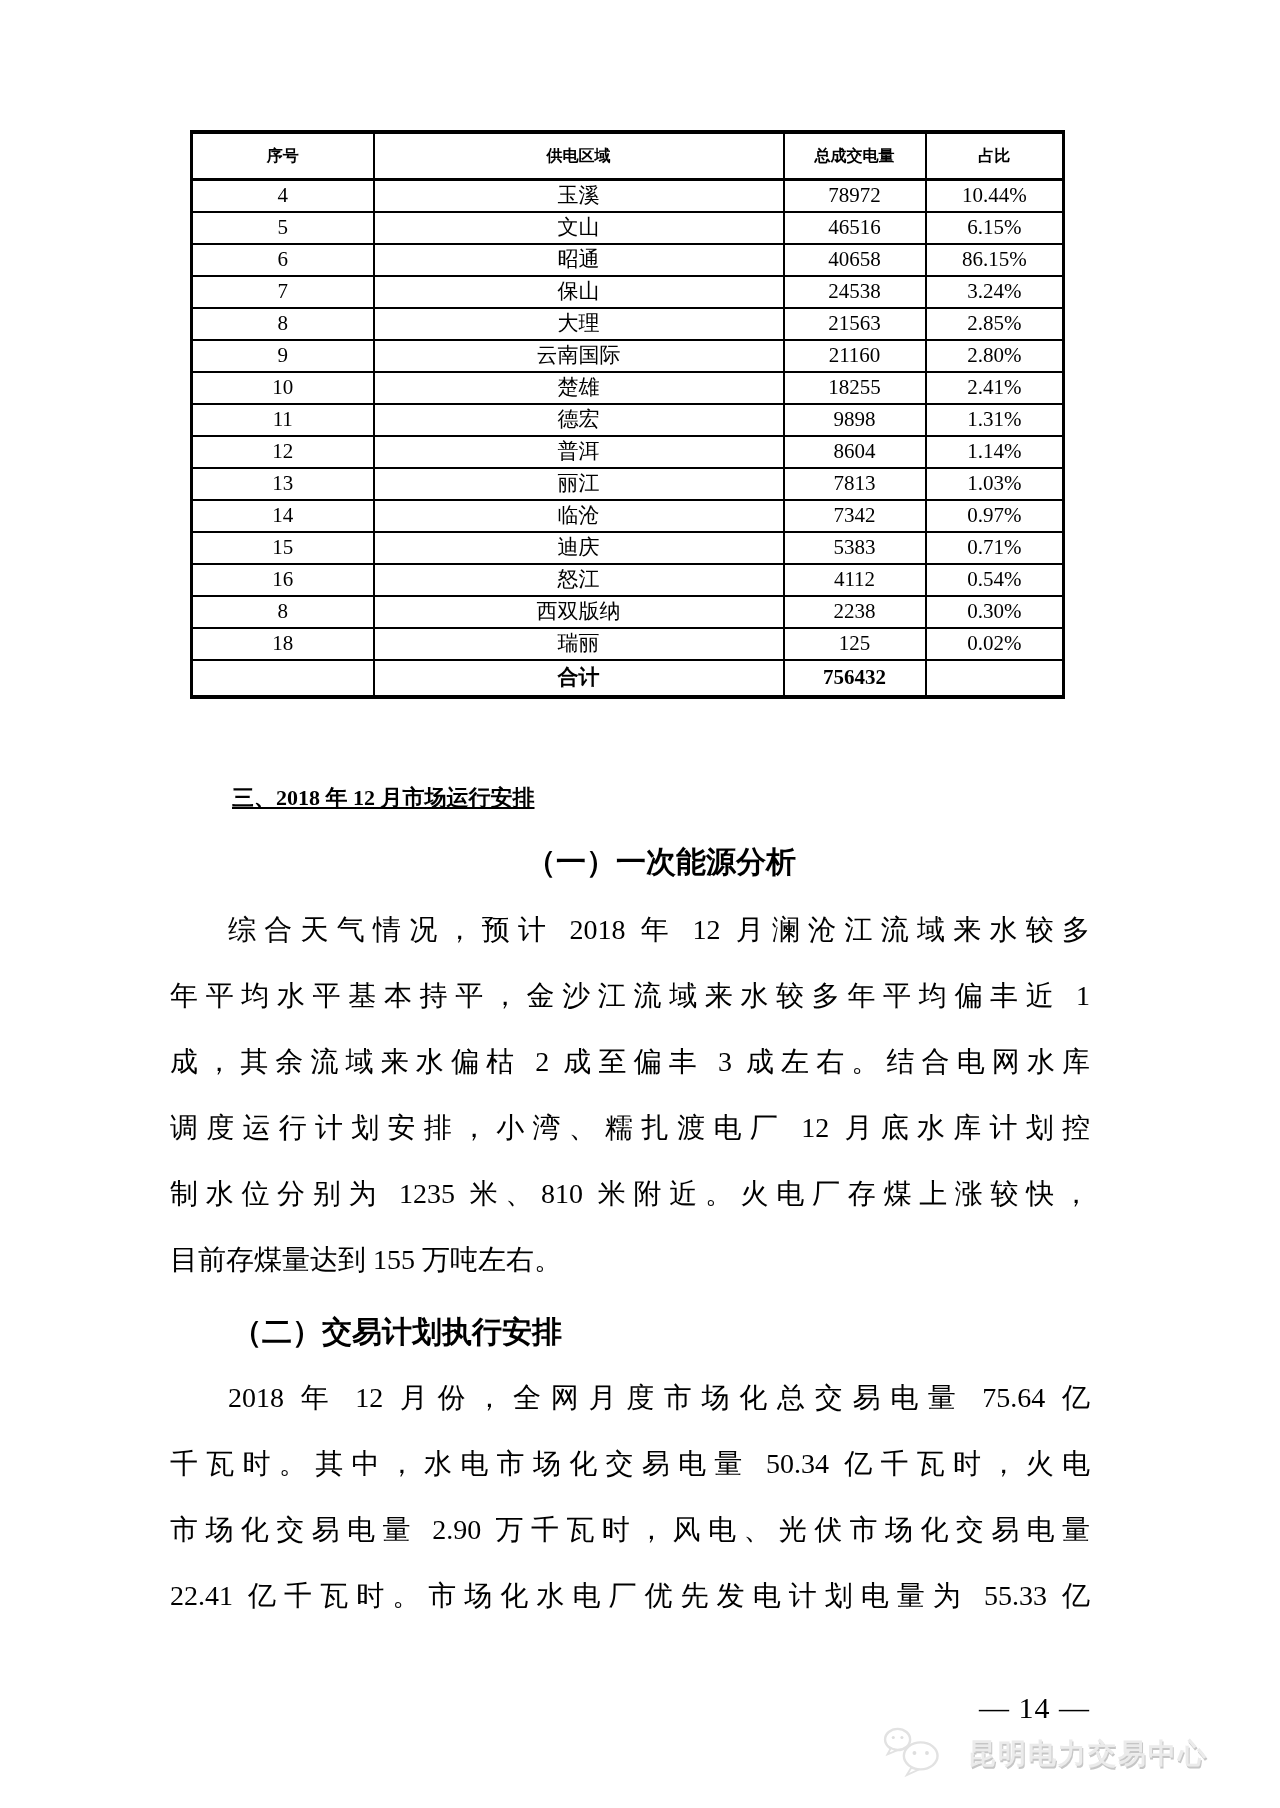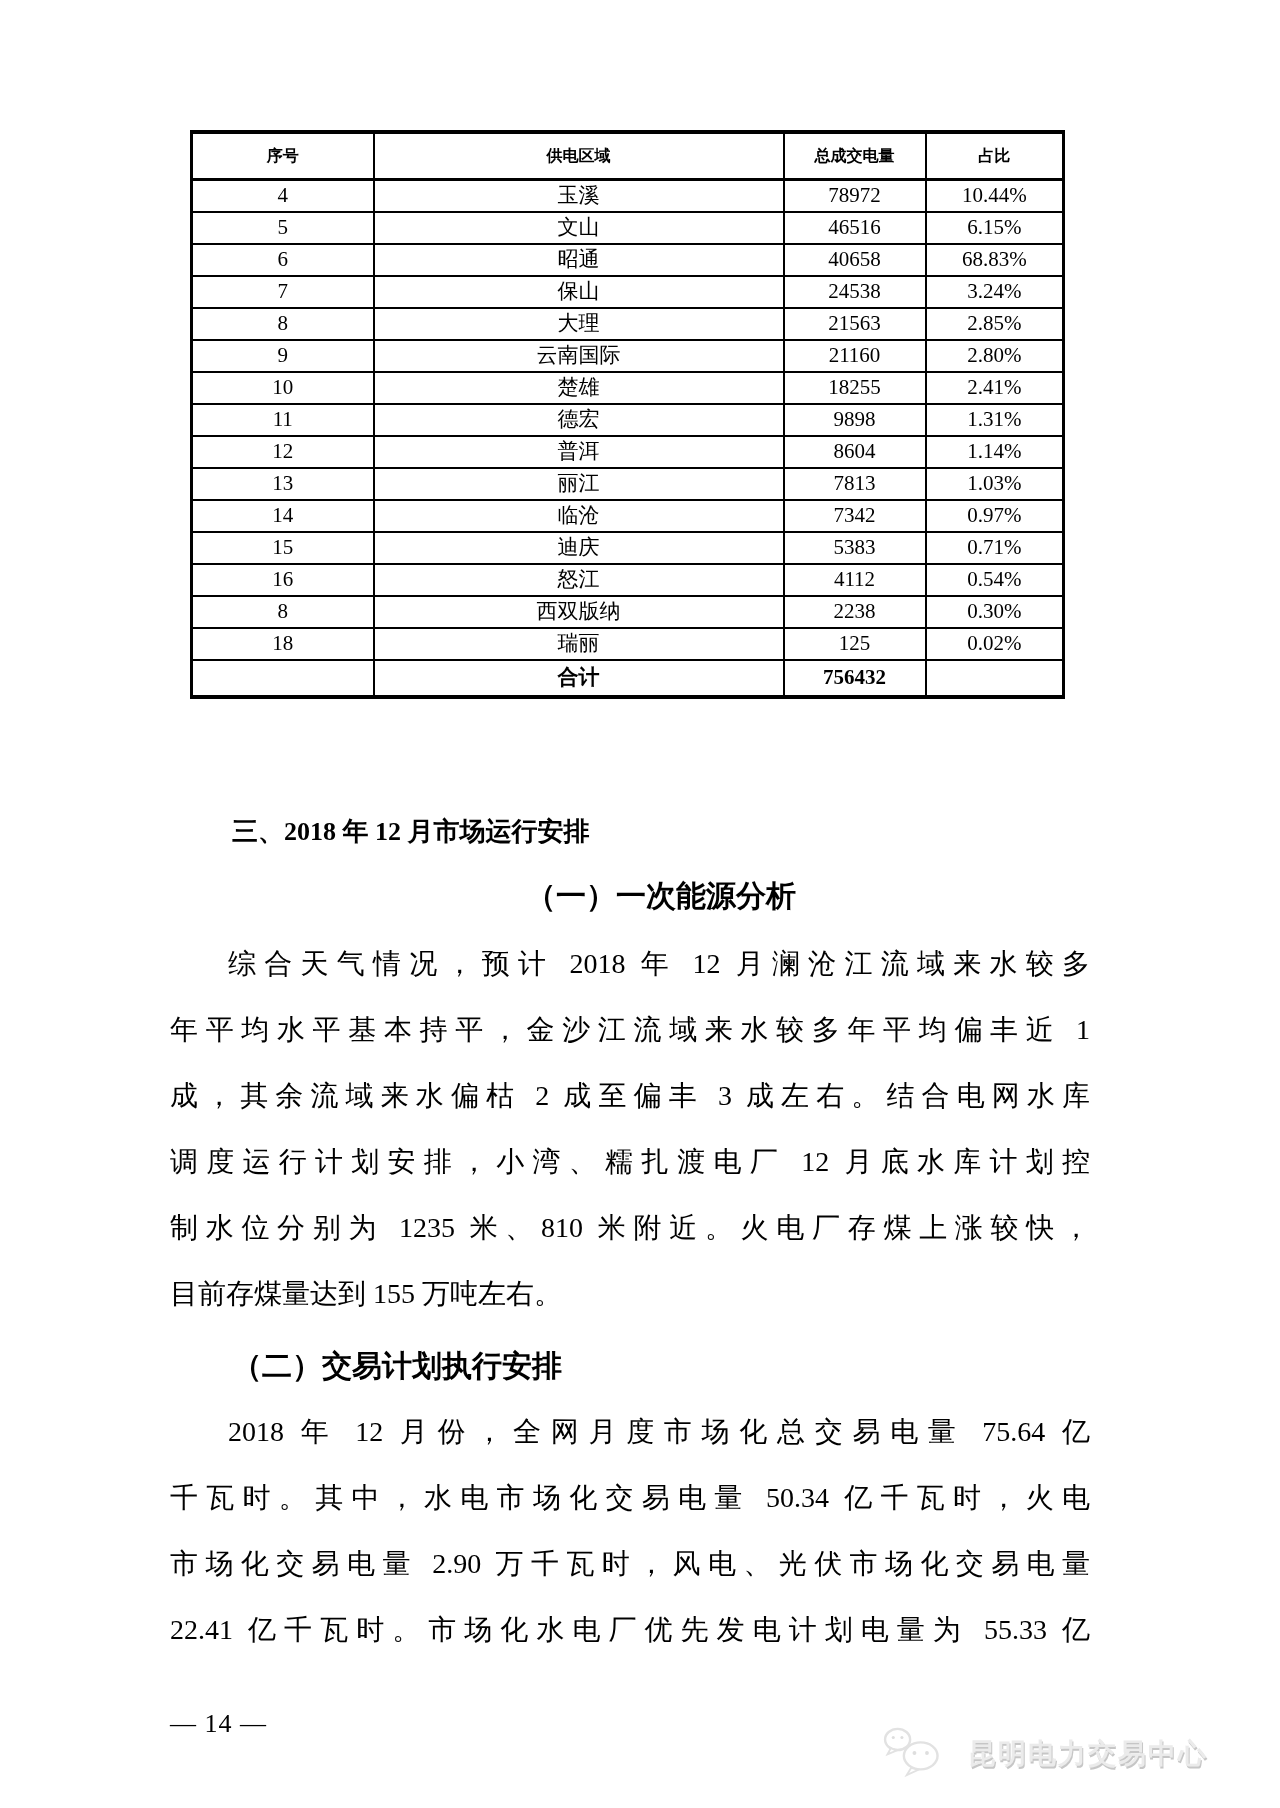--- a/index.html
+++ b/index.html
@@ -31,45 +31,46 @@
     line-height: 1.1;
     overflow: hidden;
   }
   table.data-table { border: 3px solid #000; border-top-width: 4px; border-bottom-width: 4px; }
   table.data-table th { height: 44px; font-weight: bold; font-size: 16px; border-bottom-width: 3px; }
   table.data-table td { height: 30px; }
   table.data-table tr.total-row td { font-weight: bold; height: 34px; margin-left: 24px; }
 
   
   .h-section {
-    font-size: 26px; font-weight: bold;
+    font-size: 22px; font-weight: bold;
     line-height: 42px; padding-left: 62px;
-    margin-top: 112px;
+    margin-top: 78px;
+    text-decoration: underline;
   }
   .h-sub { font-size: 30px; font-weight: bold; line-height: 42px; padding-left: 62px; }
   .h-sub1 { margin-top: 22px; text-align: center; }
   .h-sub2 { margin-top: 18px; }
   .para  { margin-top: 14px; }
   .para2 { margin-top: 12px; }
   .pline {
     font-size: 28px;
     line-height: 66px;
     height: 66px;
     text-align: justify;
     text-align-last: justify;
     white-space: normal;
   }
   .pline.indent { padding-left: 58px; }
   .pline.end { text-align-last: left; }
 
   
   .page-number {
-    margin-top: 46px;
-    text-align: left;
-    font-size: 26px;
+    margin-top: 64px;
+    text-align: right;
+    font-size: 30px;
     line-height: 30px;
     letter-spacing: 1px;
   }
   .watermark {
     position: absolute;
     right: 72px;
     bottom: 26px;
     display: flex;
     align-items: center;
     gap: 24px;
@@ -114,21 +115,21 @@
           <tr>
             <td>5</td>
             <td>文山</td>
             <td>46516</td>
             <td>6.15%</td>
           </tr>
           <tr>
             <td>6</td>
             <td>昭通</td>
             <td>40658</td>
-            <td>68.83%</td>
+            <td>86.15%</td>
           </tr>
           <tr>
             <td>7</td>
             <td>保山</td>
             <td>24538</td>
             <td>3.24%</td>
           </tr>
           <tr>
             <td>8</td>
             <td>大理</td>

